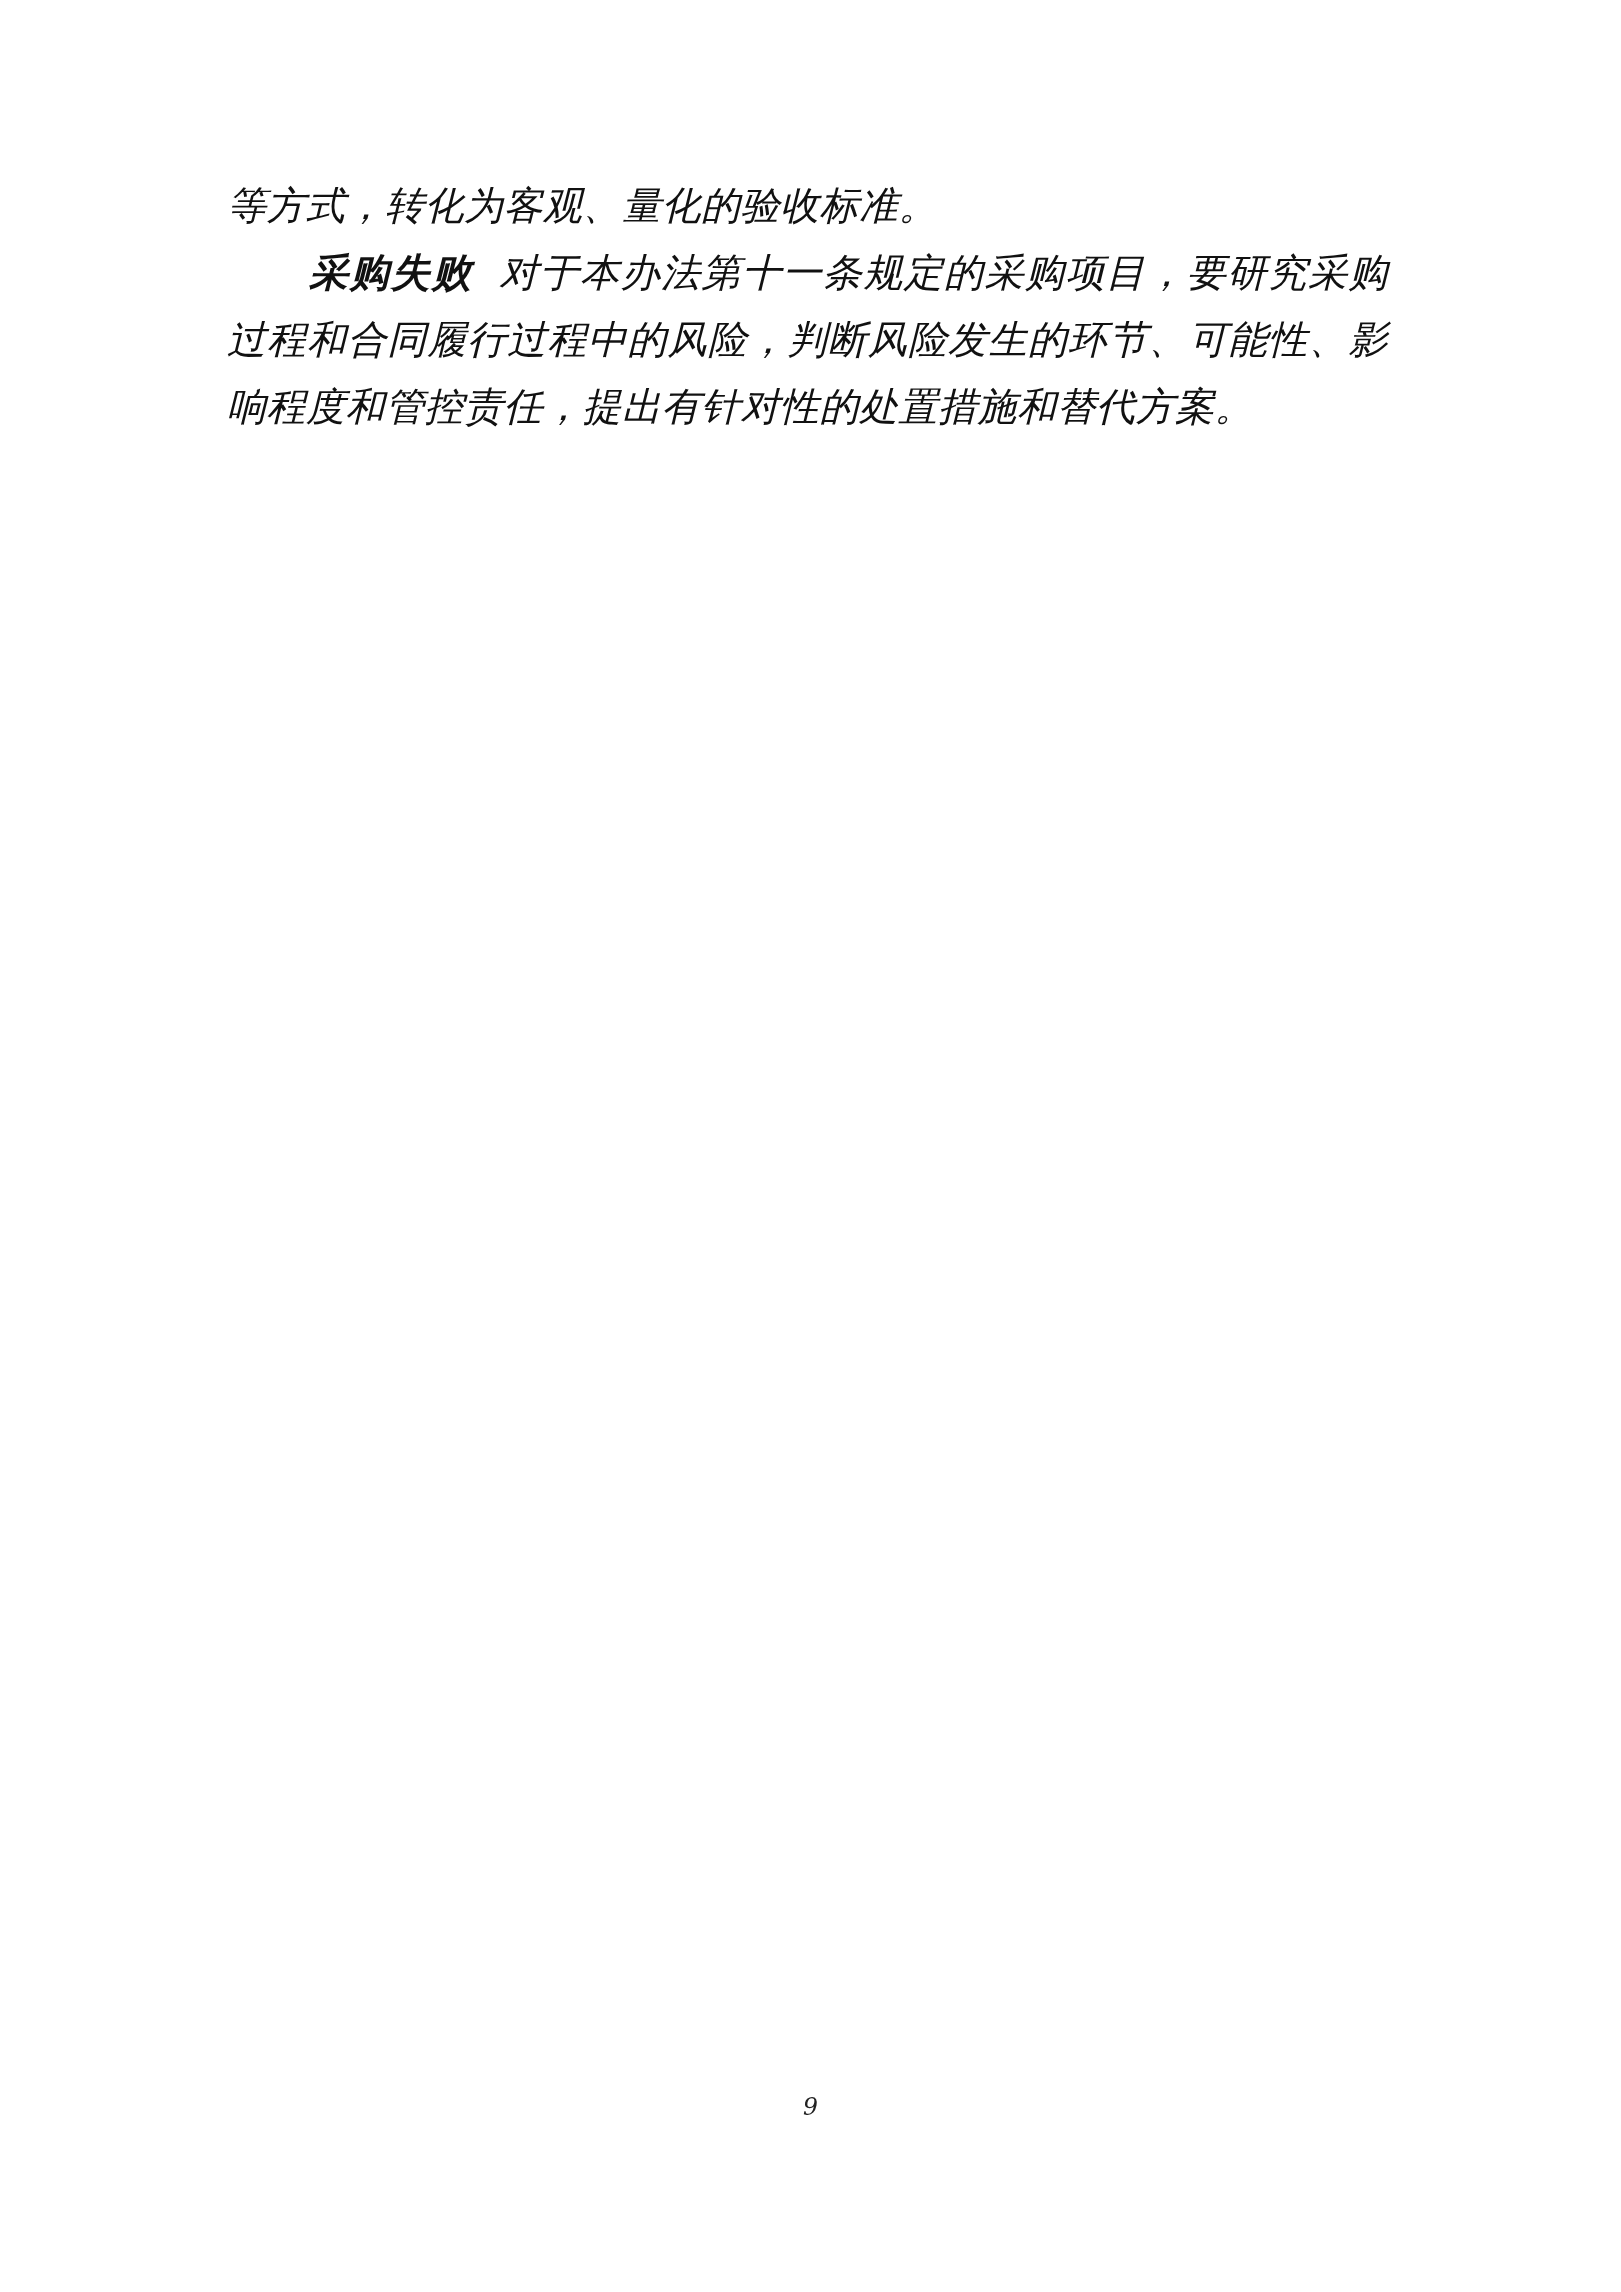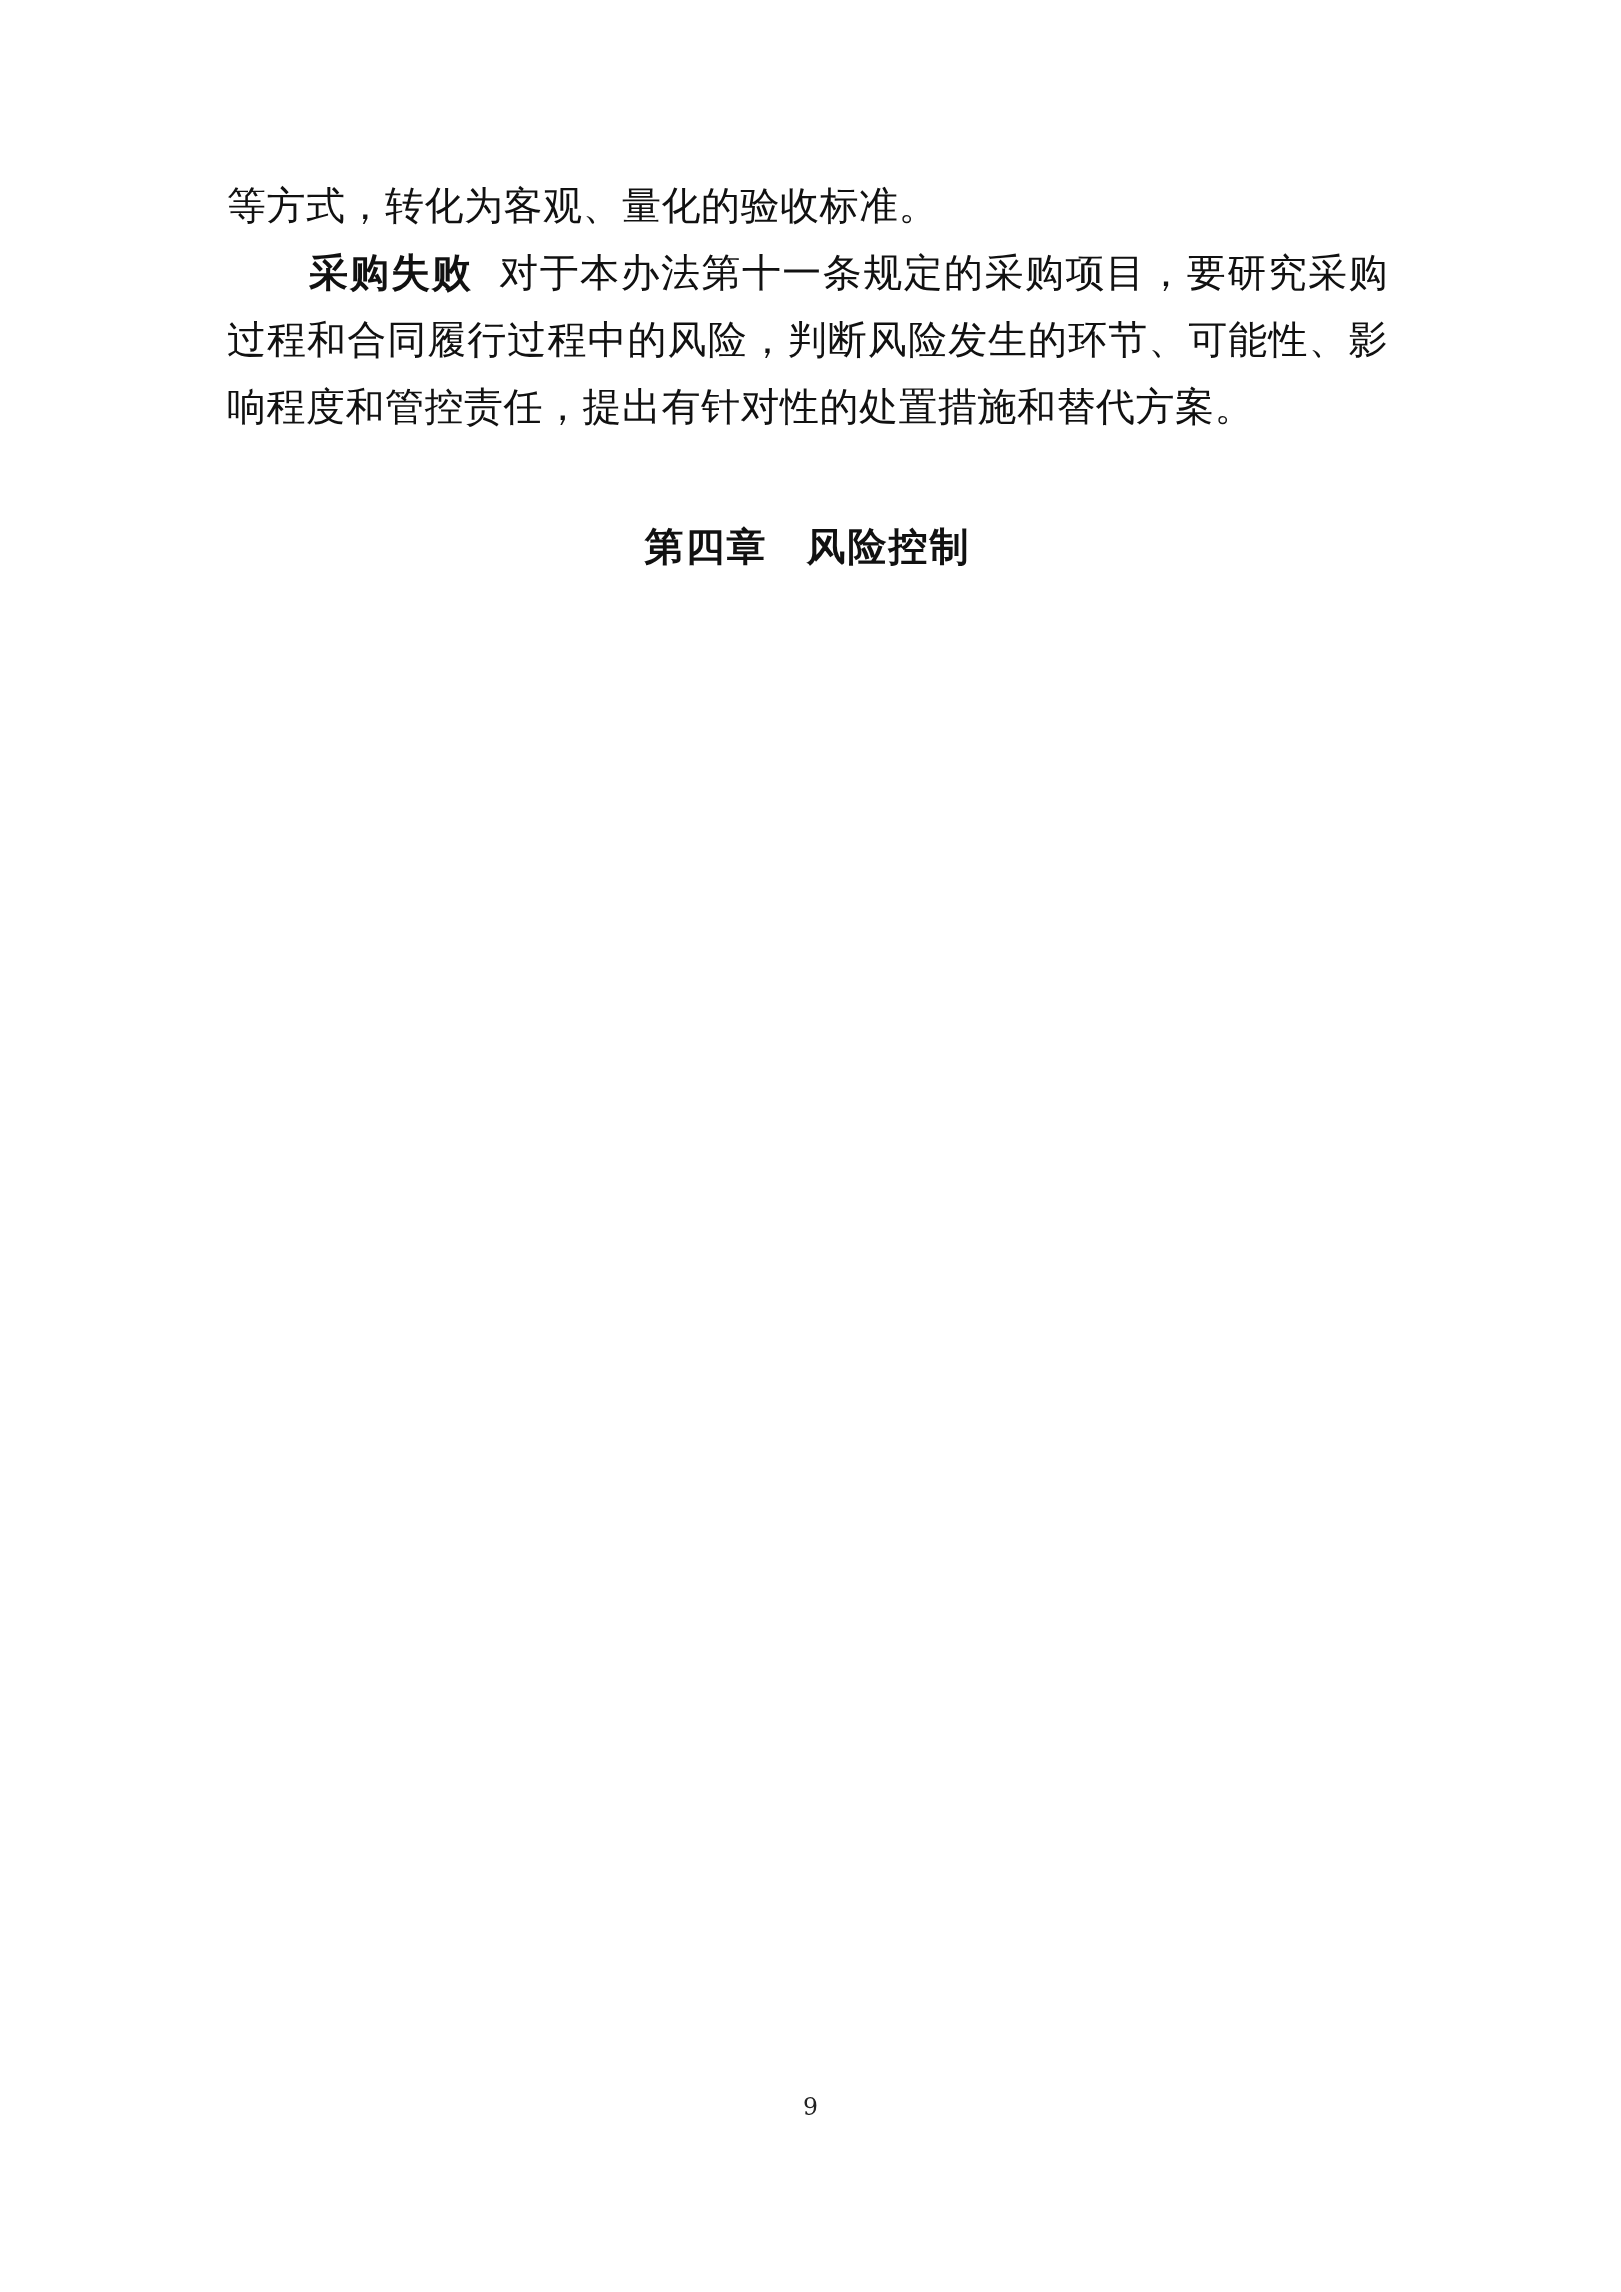--- a/index.html
+++ b/index.html
@@ -15,20 +15,21 @@
     position: relative;
     overflow: hidden;
   }
   .page {
     position: absolute;
     top: 0;
     left: 0;
     width: 1621px;
     height: 2293px;
     background: #ffffff;
+    font-style: italic;
   }
   .content {
     position: absolute;
     left: 227px;
     top: 172px;
     width: 1161px;
   }
   p.para {
     margin: 0 0 0 0;
     font-size: 39px;
@@ -87,21 +88,18 @@
     </p>
 
 
 
     <p class="para indent">
       <span class="art-label">采购失败</span><span class="gap-after-label"></span><span>对于本办法第十一条规定的采购项目，要研究采购过程和合同履行过程中的风险，判断风险发生的环节、可能性、影响程度和管控责任，提出有针对性的处置措施和替代方案。</span>
     </p>
 
 
 
-    <div class="chapter">
-      <span>第四章</span><span class="chapter-gap"></span><span>风险控制</span>
-    </div>
 
   </div>
 
   <div class="page-number">9</div>
 </div>
 
 
 </body></html>

